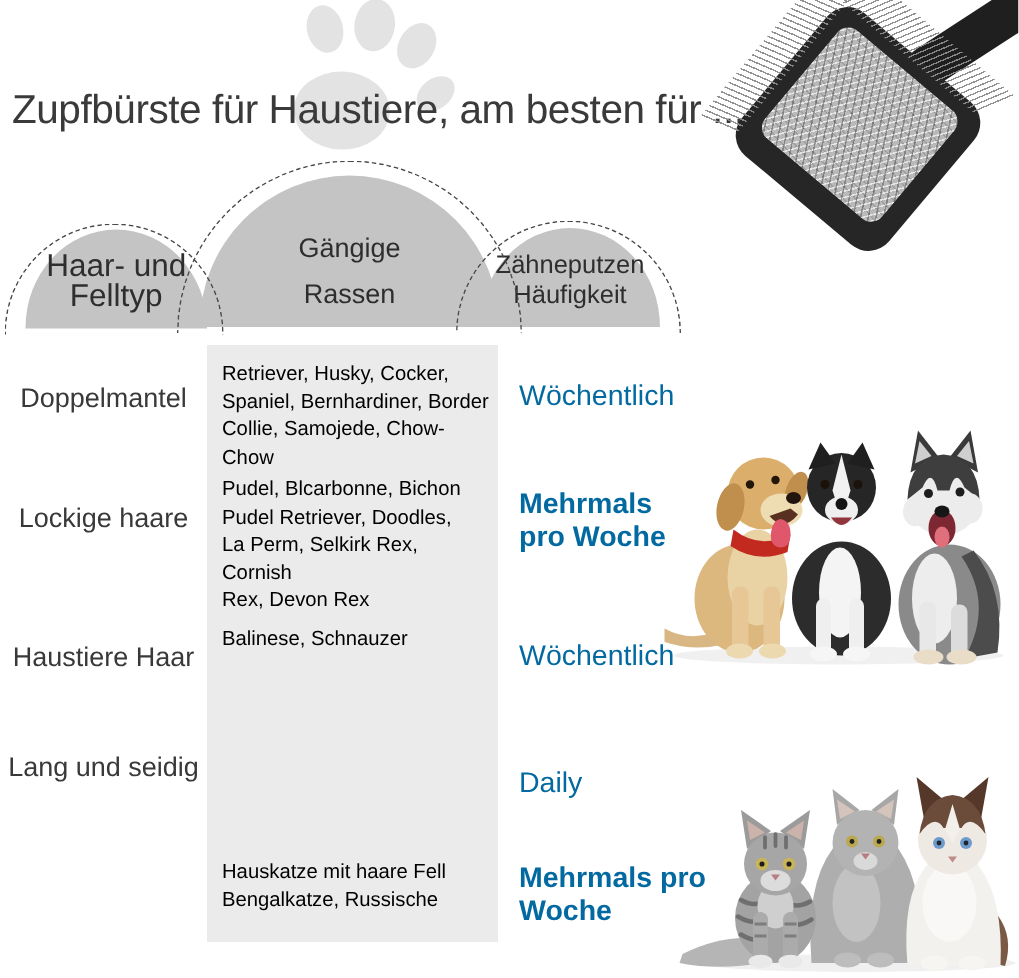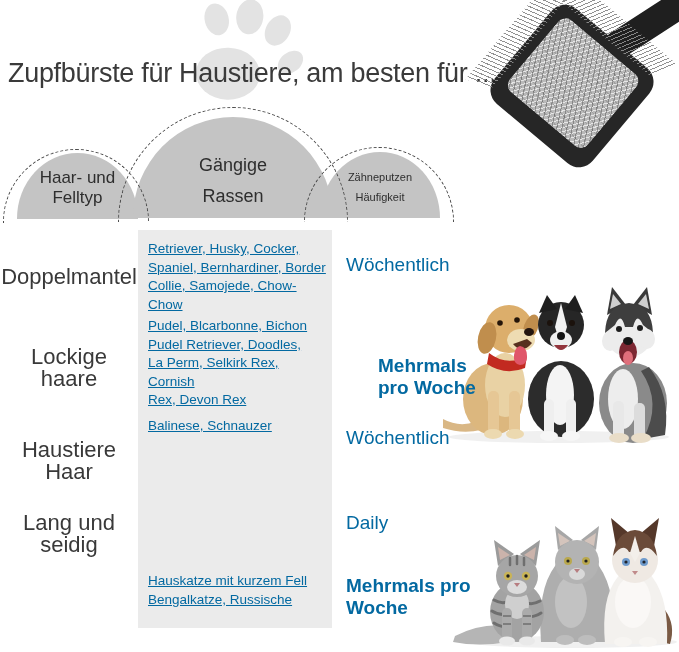--- a/index.html
+++ b/index.html
@@ -28,31 +28,31 @@
   .arc-l .arc { left:1px; top:9px;  width:146px; height:146px; }
   .arc-m { left:116px; top:104px; width:234px; height:118px; }
   .arc-m .arc { left:2px; top:3px;  width:230px; height:230px; }
   .arc-r { left:301px; top:139px; width:156px; height:83px; }
   .arc-r .arc { left:3px; top:8px;  width:150px; height:150px; }
 
   
   .dome { background:var(--dome,#c4c4c4); text-align:center; z-index:2; color:#2e2e2e;
           white-space:pre-line; box-sizing:border-box; }
   .dome-l { left:17px;  top:153px; width:121px; height:66px;
-            border-radius:61px 61px 0 0 / 66px 66px 0 0; font-size:17px; line-height:20px; padding-top:15px; }
+            border-radius:61px 61px 0 0 / 66px 66px 0 0; font-size:21px; line-height:20px; padding-top:15px; }
   .dome-m { left:133px; top:117px; width:200px; height:101px;
             border-radius:100px 100px 0 0 / 101px 101px 0 0; font-size:18px; line-height:31px; padding-top:33px; }
   .dome-r { left:320px; top:152px; width:120px; height:66px;
-            border-radius:60px 60px 0 0 / 66px 66px 0 0; font-size:11px; line-height:20px; padding-top:15px; }
+            border-radius:60px 60px 0 0 / 66px 66px 0 0; font-size:17px; line-height:20px; padding-top:15px; }
 
   .band { left:138px; top:230px; width:194px; height:398px; background:var(--band,#ebebeb); z-index:1; }
 
-  .coat { left:0; width:138px; text-align:center; font-size:22px; line-height:22px; color:#393939; z-index:4;margin-top:12px; }
-  .breeds { left:148px; width:180px; font-size:13.5px; line-height:18.5px; color:#0369a1;
-            white-space:pre-line; z-index:4;text-decoration:underline; }
+  .coat { left:0; width:138px; text-align:center; font-size:18px; line-height:22px; color:#393939; z-index:4; }
+  .breeds { left:148px; width:180px; font-size:13.5px; line-height:18.5px; color:#000000;
+            white-space:pre-line; z-index:4; }
   .freq { left:346px; width:132px; font-size:19px; line-height:22px; color:#0369a1;
           white-space:pre-line; z-index:4; }
   .freq.bold { font-weight:bold; }
 
   
   .brush { left:468px; top:-14px; width:220px; height:200px; z-index:2; }
   .brush-handle { position:absolute; left:130px; top:22px; width:110px; height:28px;
                   background:#1f1f1f; border-radius:15px; transform:rotate(-33deg); }
   .brush-pad { position:absolute; left:40px; top:38px; width:128px; height:124px;
                background:#262626; border-radius:18px; transform:rotate(40deg); }
@@ -117,31 +117,31 @@
   <div class="abs breeds" style="top:240px;">Retriever, Husky, Cocker,
 Spaniel, Bernhardiner, Border
 Collie, Samojede, Chow-Chow</div>
   <div class="abs freq" style="top:254px;">Wöchentlich</div>
 
   <div class="abs coat" style="top:334px;">Lockige haare</div>
   <div class="abs breeds" style="top:317px;">Pudel, Blcarbonne, Bichon
 Pudel Retriever, Doodles,
 La Perm, Selkirk Rex, Cornish
 Rex, Devon Rex</div>
-  <div class="abs freq bold" style="top:355px;margin-left:32px;">Mehrmals
+  <div class="abs freq bold" style="top:326px;">Mehrmals
 pro Woche</div>
 
   <div class="abs coat" style="top:427px;">Haustiere Haar</div>
   <div class="abs breeds" style="top:417px;">Balinese, Schnauzer</div>
   <div class="abs freq" style="top:427px;">Wöchentlich</div>
 
   <div class="abs coat" style="top:500px;">Lang und seidig</div>
   <div class="abs freq" style="top:512px;">Daily</div>
 
-  <div class="abs breeds" style="top:572px;">Hauskatze mit kurzem Fell
+  <div class="abs breeds" style="top:572px;">Hauskatze mit haare Fell
 Bengalkatze, Russische</div>
   <div class="abs freq bold" style="top:575px;">Mehrmals pro
 Woche</div>
 
   <svg class="abs dogs" viewBox="0 0 242 162">
     <ellipse cx="122" cy="154" rx="110" ry="6" fill="rgba(0,0,0,0.06)"></ellipse>
     <g>
       <path d="M6,136 Q28,148 52,132 L60,141 Q34,154 6,145 Z" fill="#d9b785"></path>
       <ellipse cx="56" cy="116" rx="30" ry="36" fill="#dcb77e"></ellipse>
       <ellipse cx="68" cy="102" rx="20" ry="32" fill="#e9d2a4"></ellipse>

